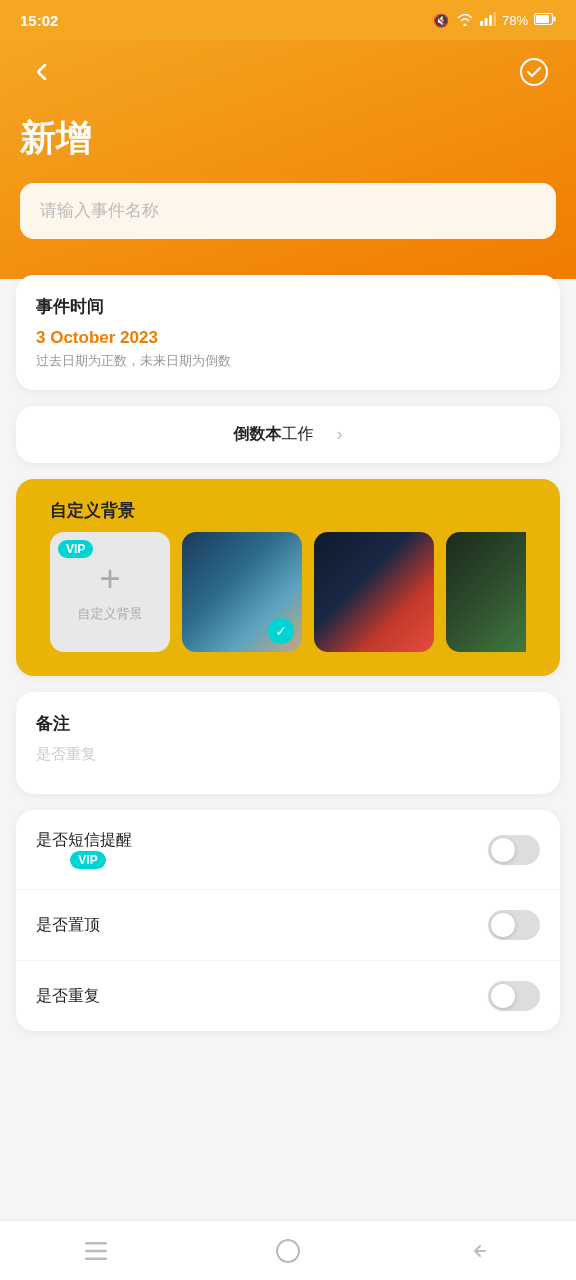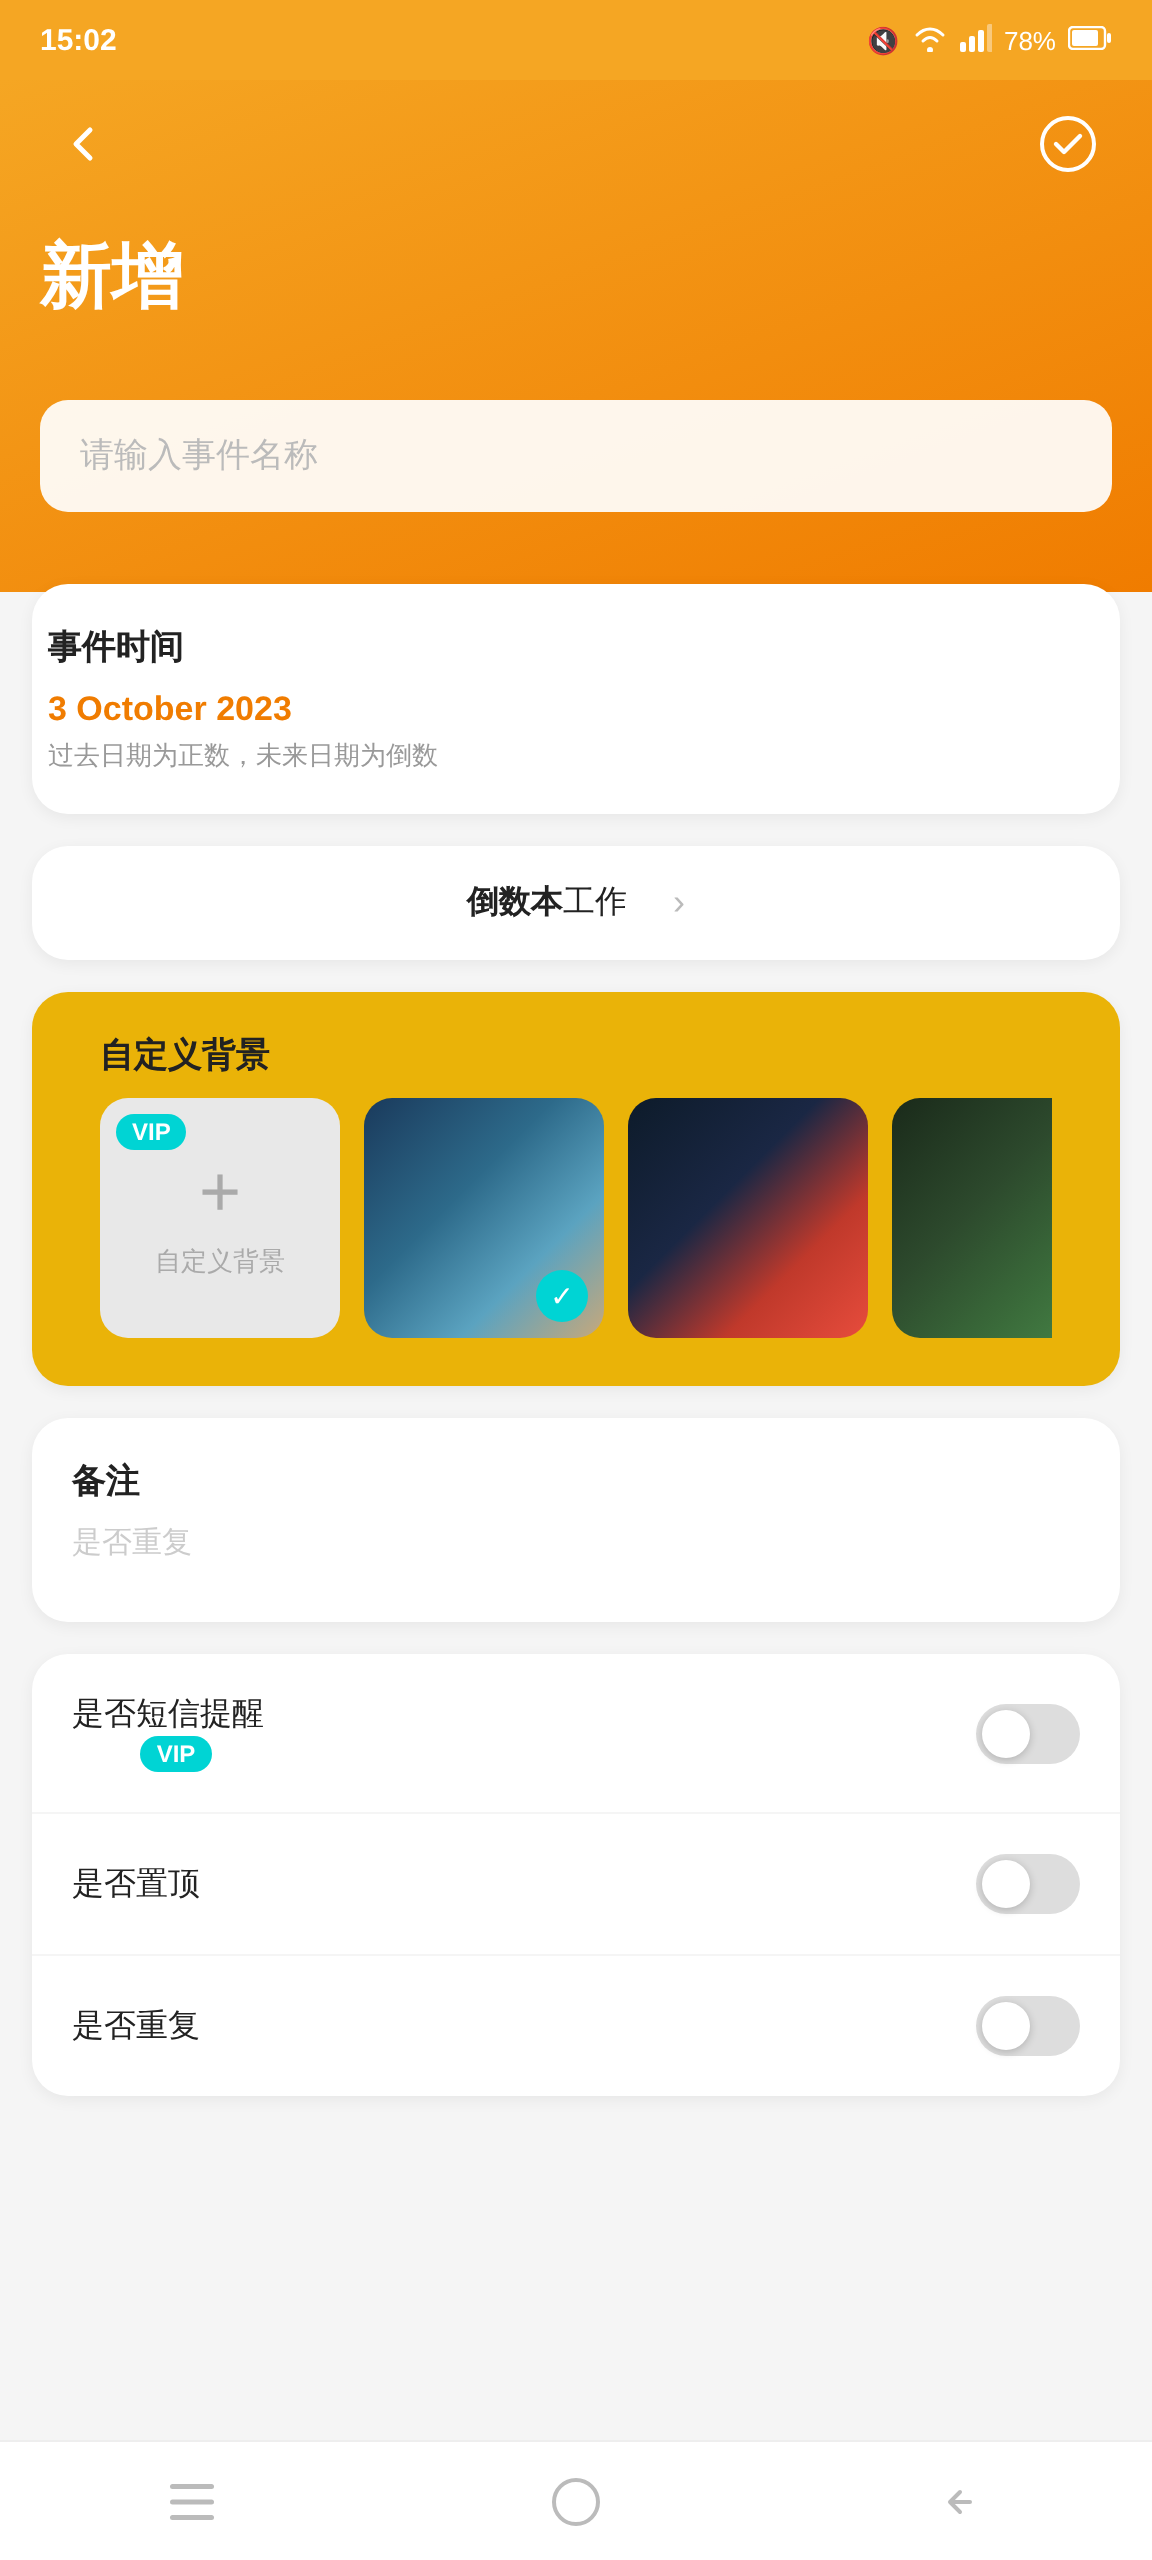--- a/index.html
+++ b/index.html
@@ -62,21 +62,21 @@
       align-items: center;
       justify-content: center;
       color: #fff;
       font-size: 26px;
       cursor: pointer;
     }
     .page-title {
       color: #fff;
       font-size: 36px;
       font-weight: 700;
-      padding-bottom: 37px;
+      padding-bottom: 20px;
     }
     .event-name-input {
       width: 100%;
       background: rgba(255,255,255,0.92);
       border: none;
       border-radius: 14px;
       padding: 18px 20px;
       font-size: 17px;
       color: #999;
       outline: none;
@@ -89,21 +89,21 @@
     
     .content-area {
       margin-top: -20px;
       padding: 0 0 40px 0;
     }
 
     .card {
       background: #fff;
       border-radius: 18px;
       margin: 16px 16px 0 16px;
-      padding: 20px 8px;
+      padding: 20px 20px;
       box-shadow: 0 2px 8px rgba(0,0,0,0.06);
     }
 
     .card-title {
       font-size: 17px;
       font-weight: 600;
       color: #222;
       margin-bottom: 10px;
     }
 

